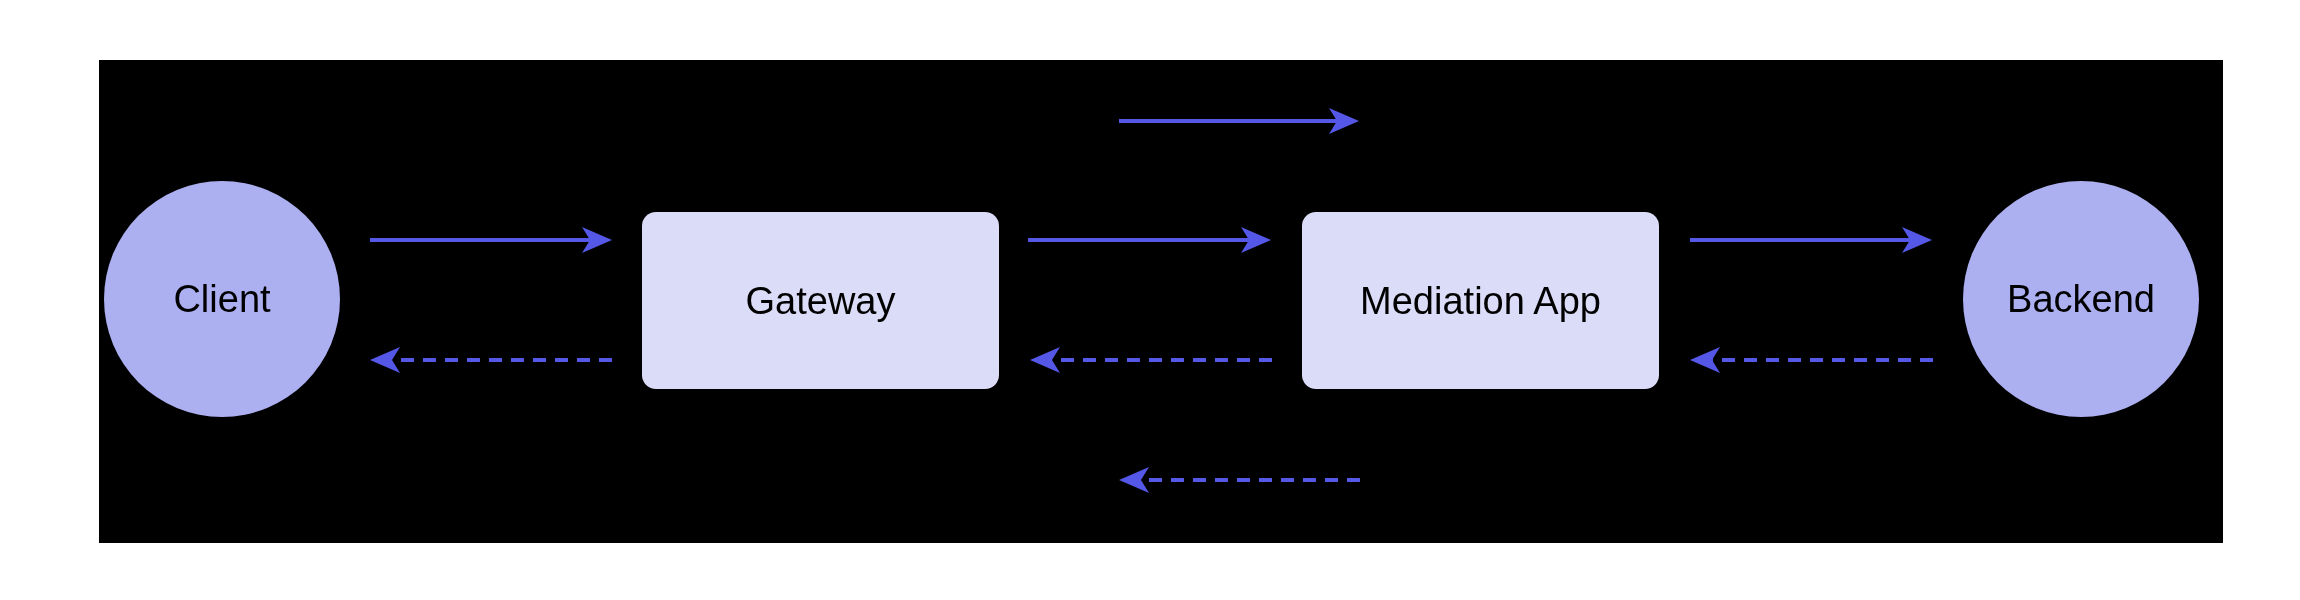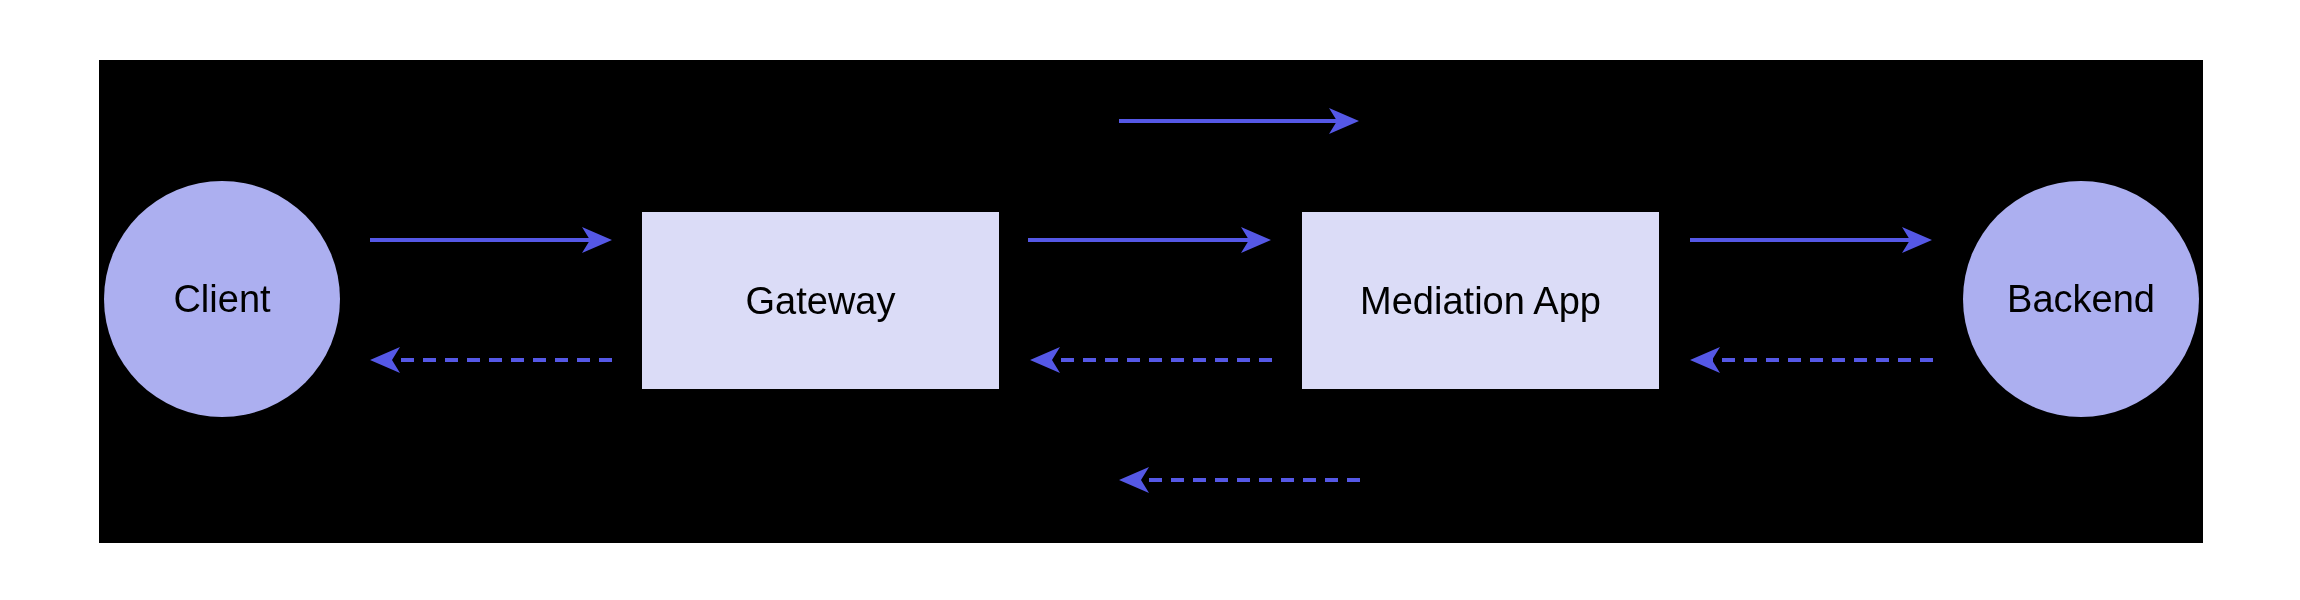--- a/index.html
+++ b/index.html
@@ -15,38 +15,40 @@
     background: var(--color-page_bg, #ffffff);
     overflow: hidden;
   }
   .canvas {
     position: absolute;
     left: 99px;
     top: 60px;
     width: 2104px;
     height: 483px;
     background: var(--color-canvas_bg, #000000);
+    padding-left: 20px;
   }
   .arrow-layer {
     position: absolute;
     left: 0;
     top: 0;
     width: 2104px;
     height: 483px;
     display: block;
   }
   .node {
     position: absolute;
     display: flex;
     align-items: center;
     justify-content: center;
     color: var(--color-label, #000000);
     font-size: 38px;
     line-height: 1;
     white-space: nowrap;
+    border-radius: 14px;
   }
   .node.circle {
     width: 236px;
     height: 236px;
     border-radius: 50%;
     background: var(--color-circle_fill, #acaff0);
   }
   .node.rect {
     width: 357px;
     height: 177px;

